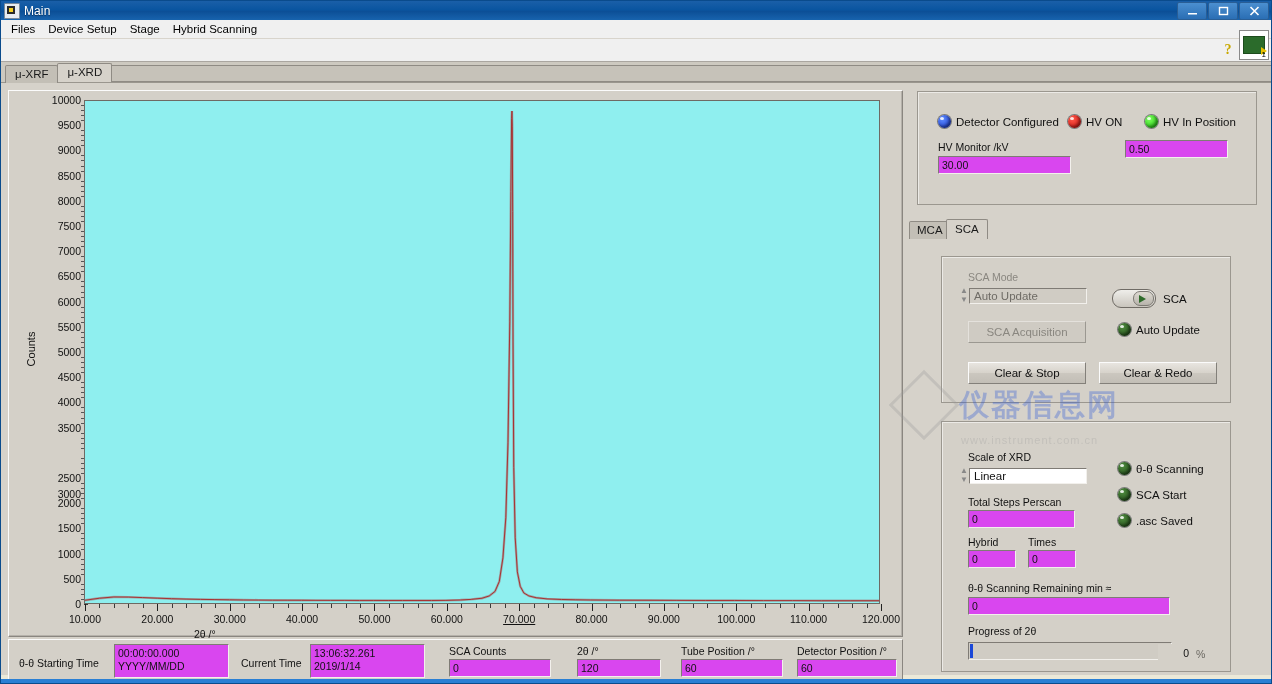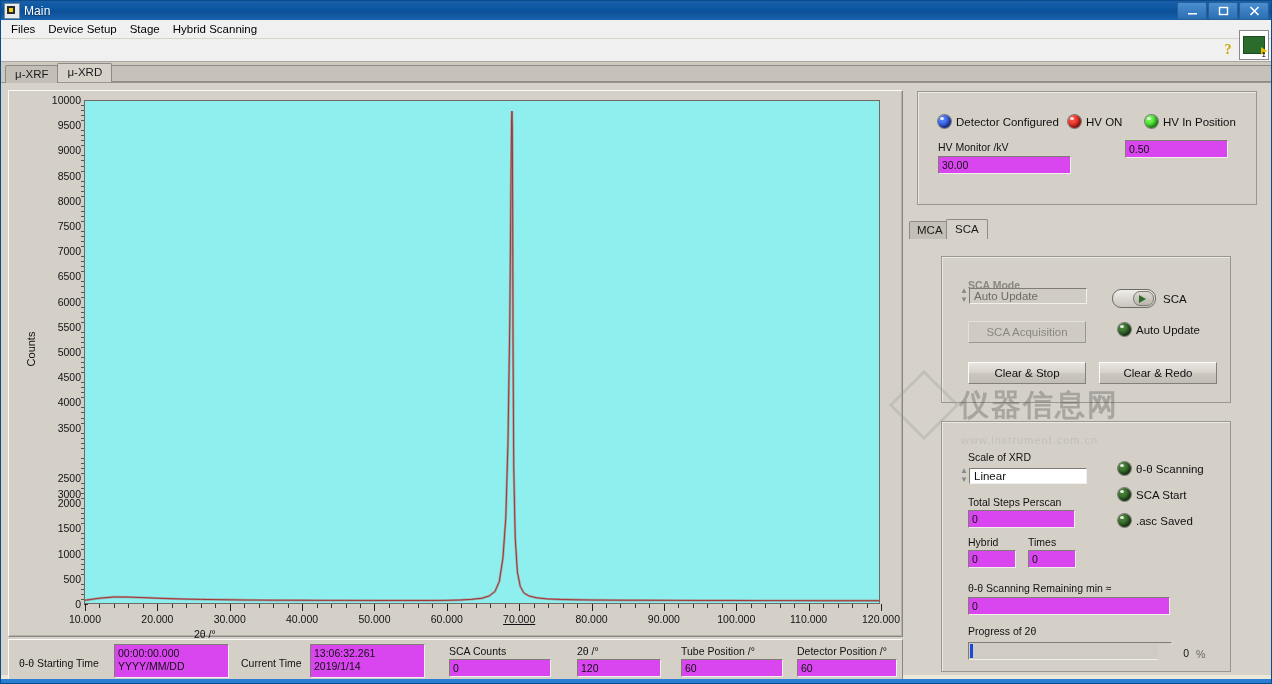--- a/index.html
+++ b/index.html
@@ -289,21 +289,21 @@
     position:absolute;left:1px;top:1px;bottom:1px;width:3px;
     background:#1b48d8;
   }
 
   
   .wm{
     position:absolute;pointer-events:none;
     opacity:.30;
   }
   .wm-text{
-    font-size:30px;color:#404040;font-weight:bold;
+    font-size:30px;color:#1d4ed8;font-weight:bold;
     letter-spacing:2px;font-family:"DejaVu Sans",sans-serif;
   }
   .wm-sub{font-size:11px;color:#9a9a9a;letter-spacing:1px;}
   .wm-dia{
     width:44px;height:44px;border:3px solid #9a9a9a;
     transform:rotate(45deg);display:inline-block;
   }
   
   .bottom-strip{
     position:absolute;left:0;bottom:0;width:100%;height:4px;
@@ -598,21 +598,21 @@
         <div class="ctl" style="position:absolute;left:207px;top:48px;width:103px;height:18px;">0.50</div>
       </div>
 
       <div style="position:absolute;left:0px;top:128px;width:356px;height:19px;">
         <div class="tab" style="position:absolute;left:0px;top:3px;padding:2px 7px 3px 7px;">MCA</div>
         <div class="tab active" style="position:absolute;left:37px;top:1px;padding:3px 8px 4px 8px;">SCA</div>
       </div>
 
       <div class="group" style="left:32px;top:166px;width:288px;height:145px;">
 
-        <div class="fld-label" style="position:absolute;left:26px;top:22px;color:#8a8780;font-weight:bold;">SCA Mode</div>
+        <div class="fld-label" style="position:absolute;left:26px;top:14px;color:#8a8780;">SCA Mode</div>
         <div class="ring" style="position:absolute;left:17px;top:29px;width:128px;height:19px;">
           <div class="arrows">
               <div class="up">▲</div>
               <div class="dn">▼</div>
             </div>
           <div class="val sunken">Auto Update</div>
         </div>
 
         <div class="btn disabled" style="position:absolute;left:26px;top:64px;width:118px;height:22px;">SCA Acquisition</div>
 

